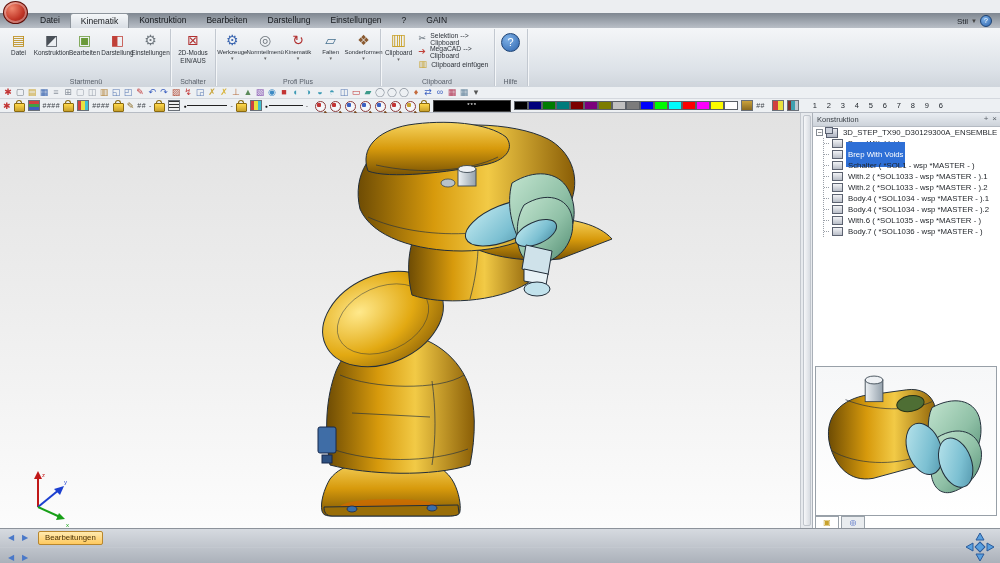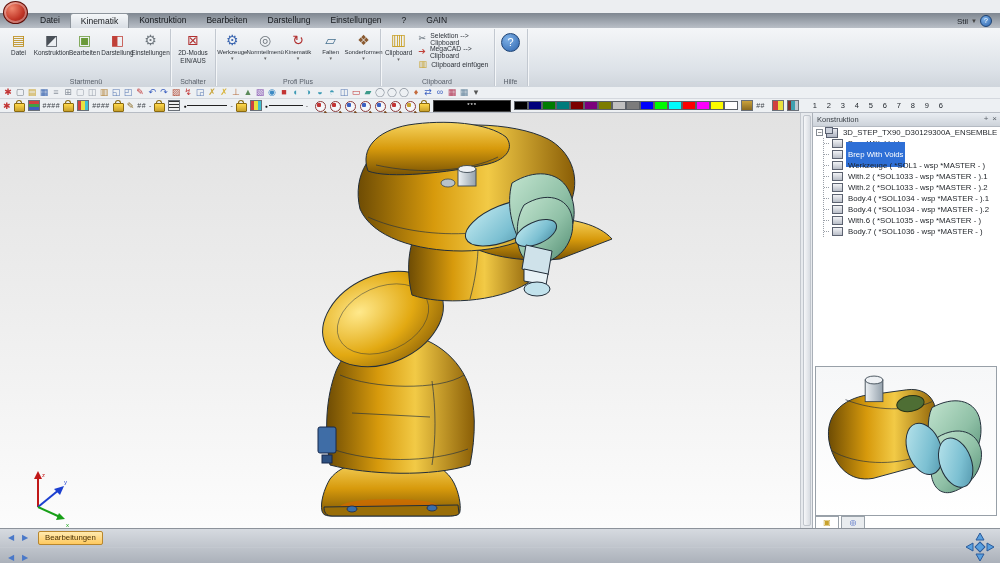--- a/index.html
+++ b/index.html
@@ -582,21 +582,21 @@
             <span class="tlabel">Brep With Voids</span>
           </div>
 
           <div class="trow selected">
             <span class="cube"></span>
             <span class="tlabel">Brep With Voids</span>
           </div>
 
           <div class="trow">
             <span class="cube"></span>
-            <span class="tlabel">Werkzeuge ( *SOL1 - wsp *MASTER -  )</span>
+            <span class="tlabel">Schalter ( *SOL1 - wsp *MASTER -  )</span>
           </div>
 
           <div class="trow">
             <span class="cube"></span>
             <span class="tlabel">With.2 ( *SOL1033 - wsp *MASTER -  ).1</span>
           </div>
 
           <div class="trow">
             <span class="cube"></span>
             <span class="tlabel">With.2 ( *SOL1033 - wsp *MASTER -  ).2</span>

